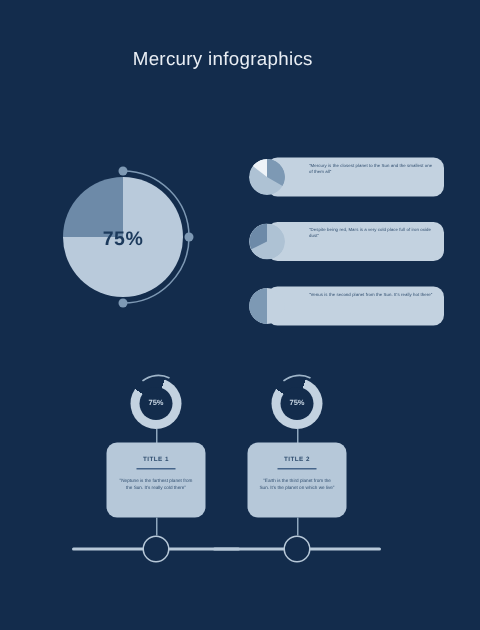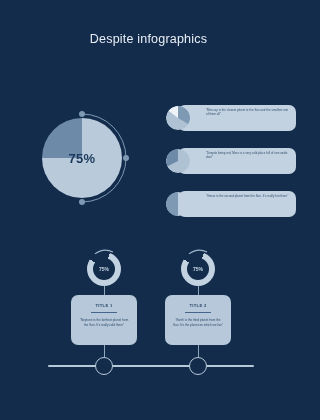--- a/index.html
+++ b/index.html
@@ -95,21 +95,21 @@
     position:absolute;left:47px;top:12px;width:18px;height:18px;border-radius:50%;
     background:#132c4c;border:1.6px solid #b7c8d8;box-sizing:border-box;
   }
   .tl-stem{position:absolute;left:55.5px;top:0px;width:1px;height:12px;background:#8fa7bd;}
 </style>
 </head>
 <body>
 
 <div class="stage">
 
-  <div class="title">Despite infographics</div>
+  <div class="title">Mercury infographics</div>
 
   <div class="bigpie-wrap">
     <svg class="orbit" viewBox="0 0 96 96">
       <path d="M 48 4 A 44 44 0 0 1 48 92" fill="none" stroke="#7e99b4" stroke-width="1"></path>
     </svg>
     <div class="bigpie"></div>
     <div class="bigpie-label">75%</div>
     <div class="orbit-dot" style="left:45px;top:1px;"></div>
     <div class="orbit-dot" style="left:45px;top:89px;"></div>
     <div class="orbit-dot" style="left:89px;top:45px;"></div>

